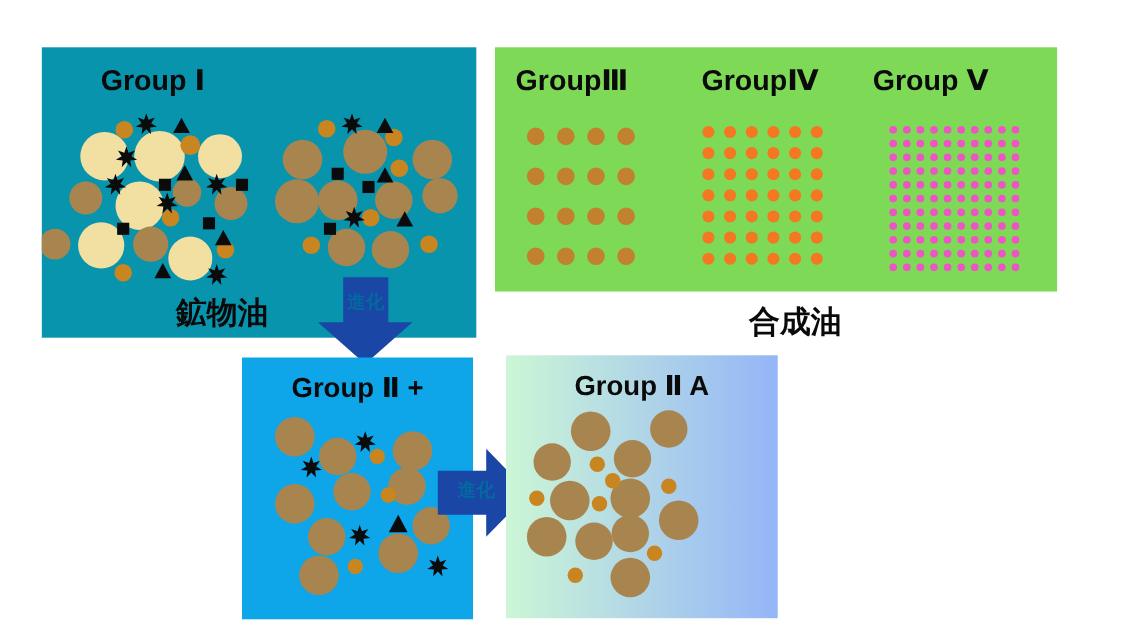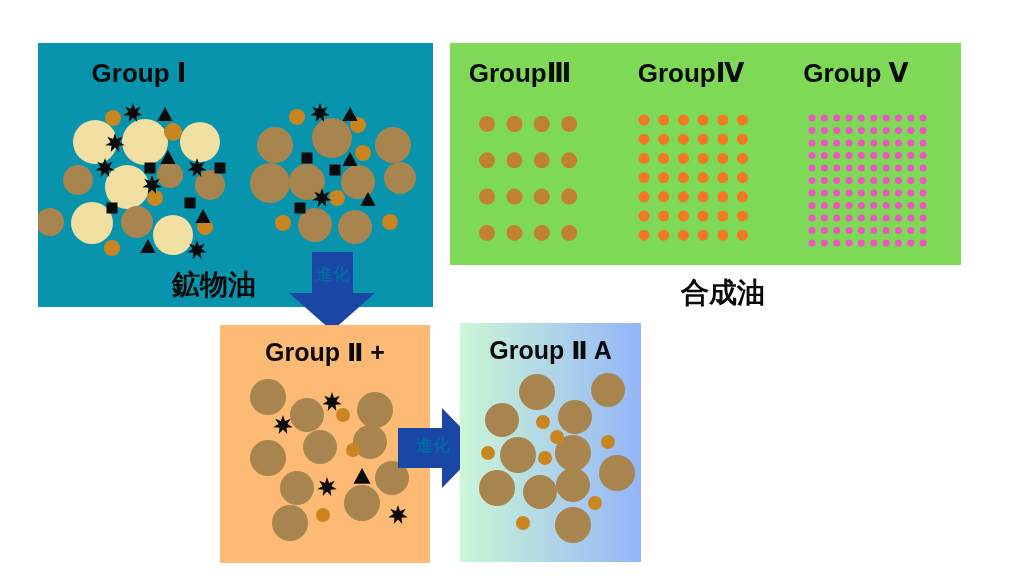--- a/index.html
+++ b/index.html
@@ -4,21 +4,21 @@
 <style>
   html,body{margin:0;padding:0;}
   body{width:1024px;height:576px;background:#ffffff;
        font-family:"Liberation Sans","DejaVu Sans",sans-serif;}
   .canvas{position:relative;width:1024px;height:576px;background:#ffffff;overflow:hidden;}
   .box{position:absolute;}
   .box svg{position:absolute;left:0;top:0;}
   .box-teal{left:38px;top:43px;width:395px;height:264px;}
   .box-green{left:450px;top:43px;width:511px;height:222px;}
   .box-cyan{left:220px;top:325px;width:210px;height:238px;}
-  .box-grad{left:460px;top:323px;width:181px;height:239px;}
+  .box-grad{left:460px;top:323px;width:247px;height:239px;}
   .hdg{position:absolute;text-align:center;font-weight:bold;color:#0a0a0a;
        letter-spacing:0px;white-space:nowrap;}
   .hdg-lg{font-size:26px;top:15px;}
   .hdg-bottom{font-size:25px;top:13px;left:0;right:0;}
   .oil-label{position:absolute;text-align:center;font-weight:bold;color:#0a0a0a;
        font-size:28px;white-space:nowrap;}
   .arrow{position:absolute;}
   .arrow-label{position:absolute;text-align:center;font-weight:bold;color:#0369a1;
        font-size:17px;white-space:nowrap;}
 </style>
@@ -258,32 +258,32 @@
         <circle cx="399.1" cy="200.0" r="3.5" fill="#EE55C4"></circle>
         <circle cx="411.4" cy="200.0" r="3.5" fill="#EE55C4"></circle>
         <circle cx="423.8" cy="200.0" r="3.5" fill="#EE55C4"></circle>
         <circle cx="436.1" cy="200.0" r="3.5" fill="#EE55C4"></circle>
         <circle cx="448.4" cy="200.0" r="3.5" fill="#EE55C4"></circle>
         <circle cx="460.8" cy="200.0" r="3.5" fill="#EE55C4"></circle>
         <circle cx="473.1" cy="200.0" r="3.5" fill="#EE55C4"></circle>
       </svg>
     <div class="hdg hdg-lg" style="left:181px;width:120px;">GroupⅣ</div>
     <div class="hdg hdg-lg" style="left:10px;width:120px;">GroupⅢ</div>
-    <div class="hdg hdg-lg" style="left:346px;width:120px;">Group Ⅴ</div>
+    <div class="hdg hdg-lg" style="left:336px;width:120px;">Group Ⅴ</div>
   </section>
 
-  <div class="oil-label" style="left:119px;top:266px;width:190px;">鉱物油</div>
+  <div class="oil-label" style="left:107px;top:266px;width:190px;">鉱物油</div>
   <div class="oil-label" style="left:628px;top:274px;width:190px;">合成油</div>
 
   <svg class="arrow" style="left:285px;top:245px;" width="95" height="90">
     <polygon points="27,7 68,7 68,48 90,48 47,86 4,48 27,48" fill="#1A46A6"></polygon>
   </svg>
   <div class="arrow-label" style="left:285px;top:263px;width:95px;">進化</div>
 
-  <section class="box box-cyan" style="background: #fdba74;">
+  <section class="box box-cyan" style="background: #0ea5e9;">
     <svg width="210" height="238">
         <circle cx="48" cy="72" r="18" fill="#A8854F"></circle>
         <circle cx="87" cy="90" r="17" fill="#A8854F"></circle>
         <circle cx="155" cy="85" r="18" fill="#A8854F"></circle>
         <circle cx="100" cy="122" r="17" fill="#A8854F"></circle>
         <circle cx="150" cy="117" r="17" fill="#A8854F"></circle>
         <circle cx="48" cy="133" r="18" fill="#A8854F"></circle>
         <circle cx="172" cy="153" r="17" fill="#A8854F"></circle>
         <circle cx="77" cy="163" r="17" fill="#A8854F"></circle>
         <circle cx="142" cy="178" r="18" fill="#A8854F"></circle>

